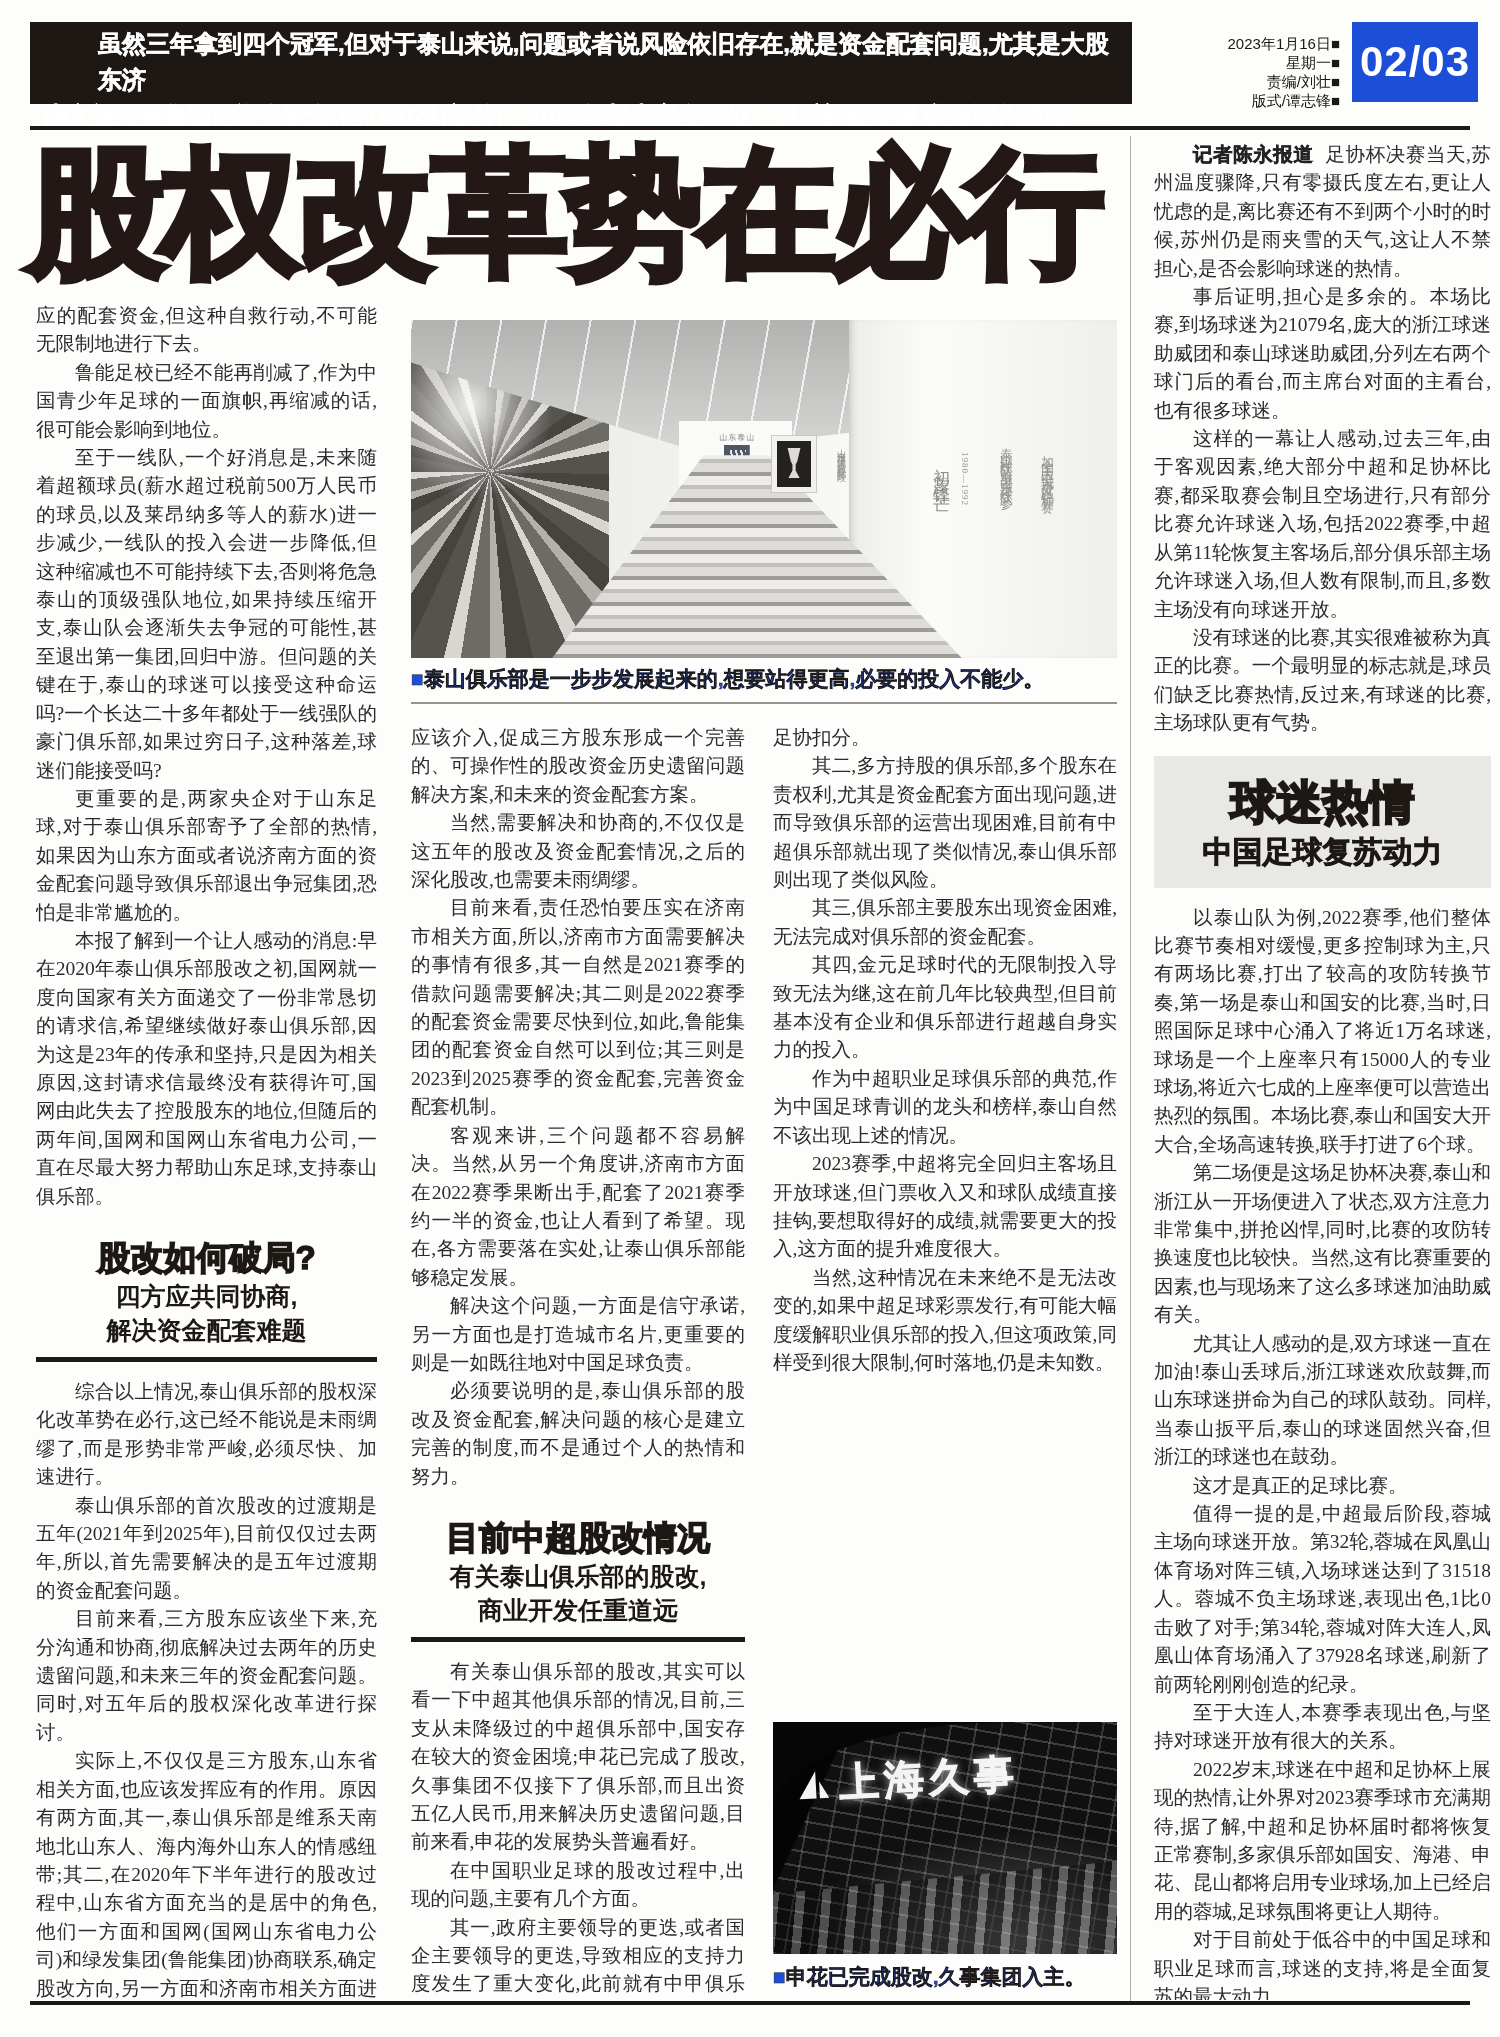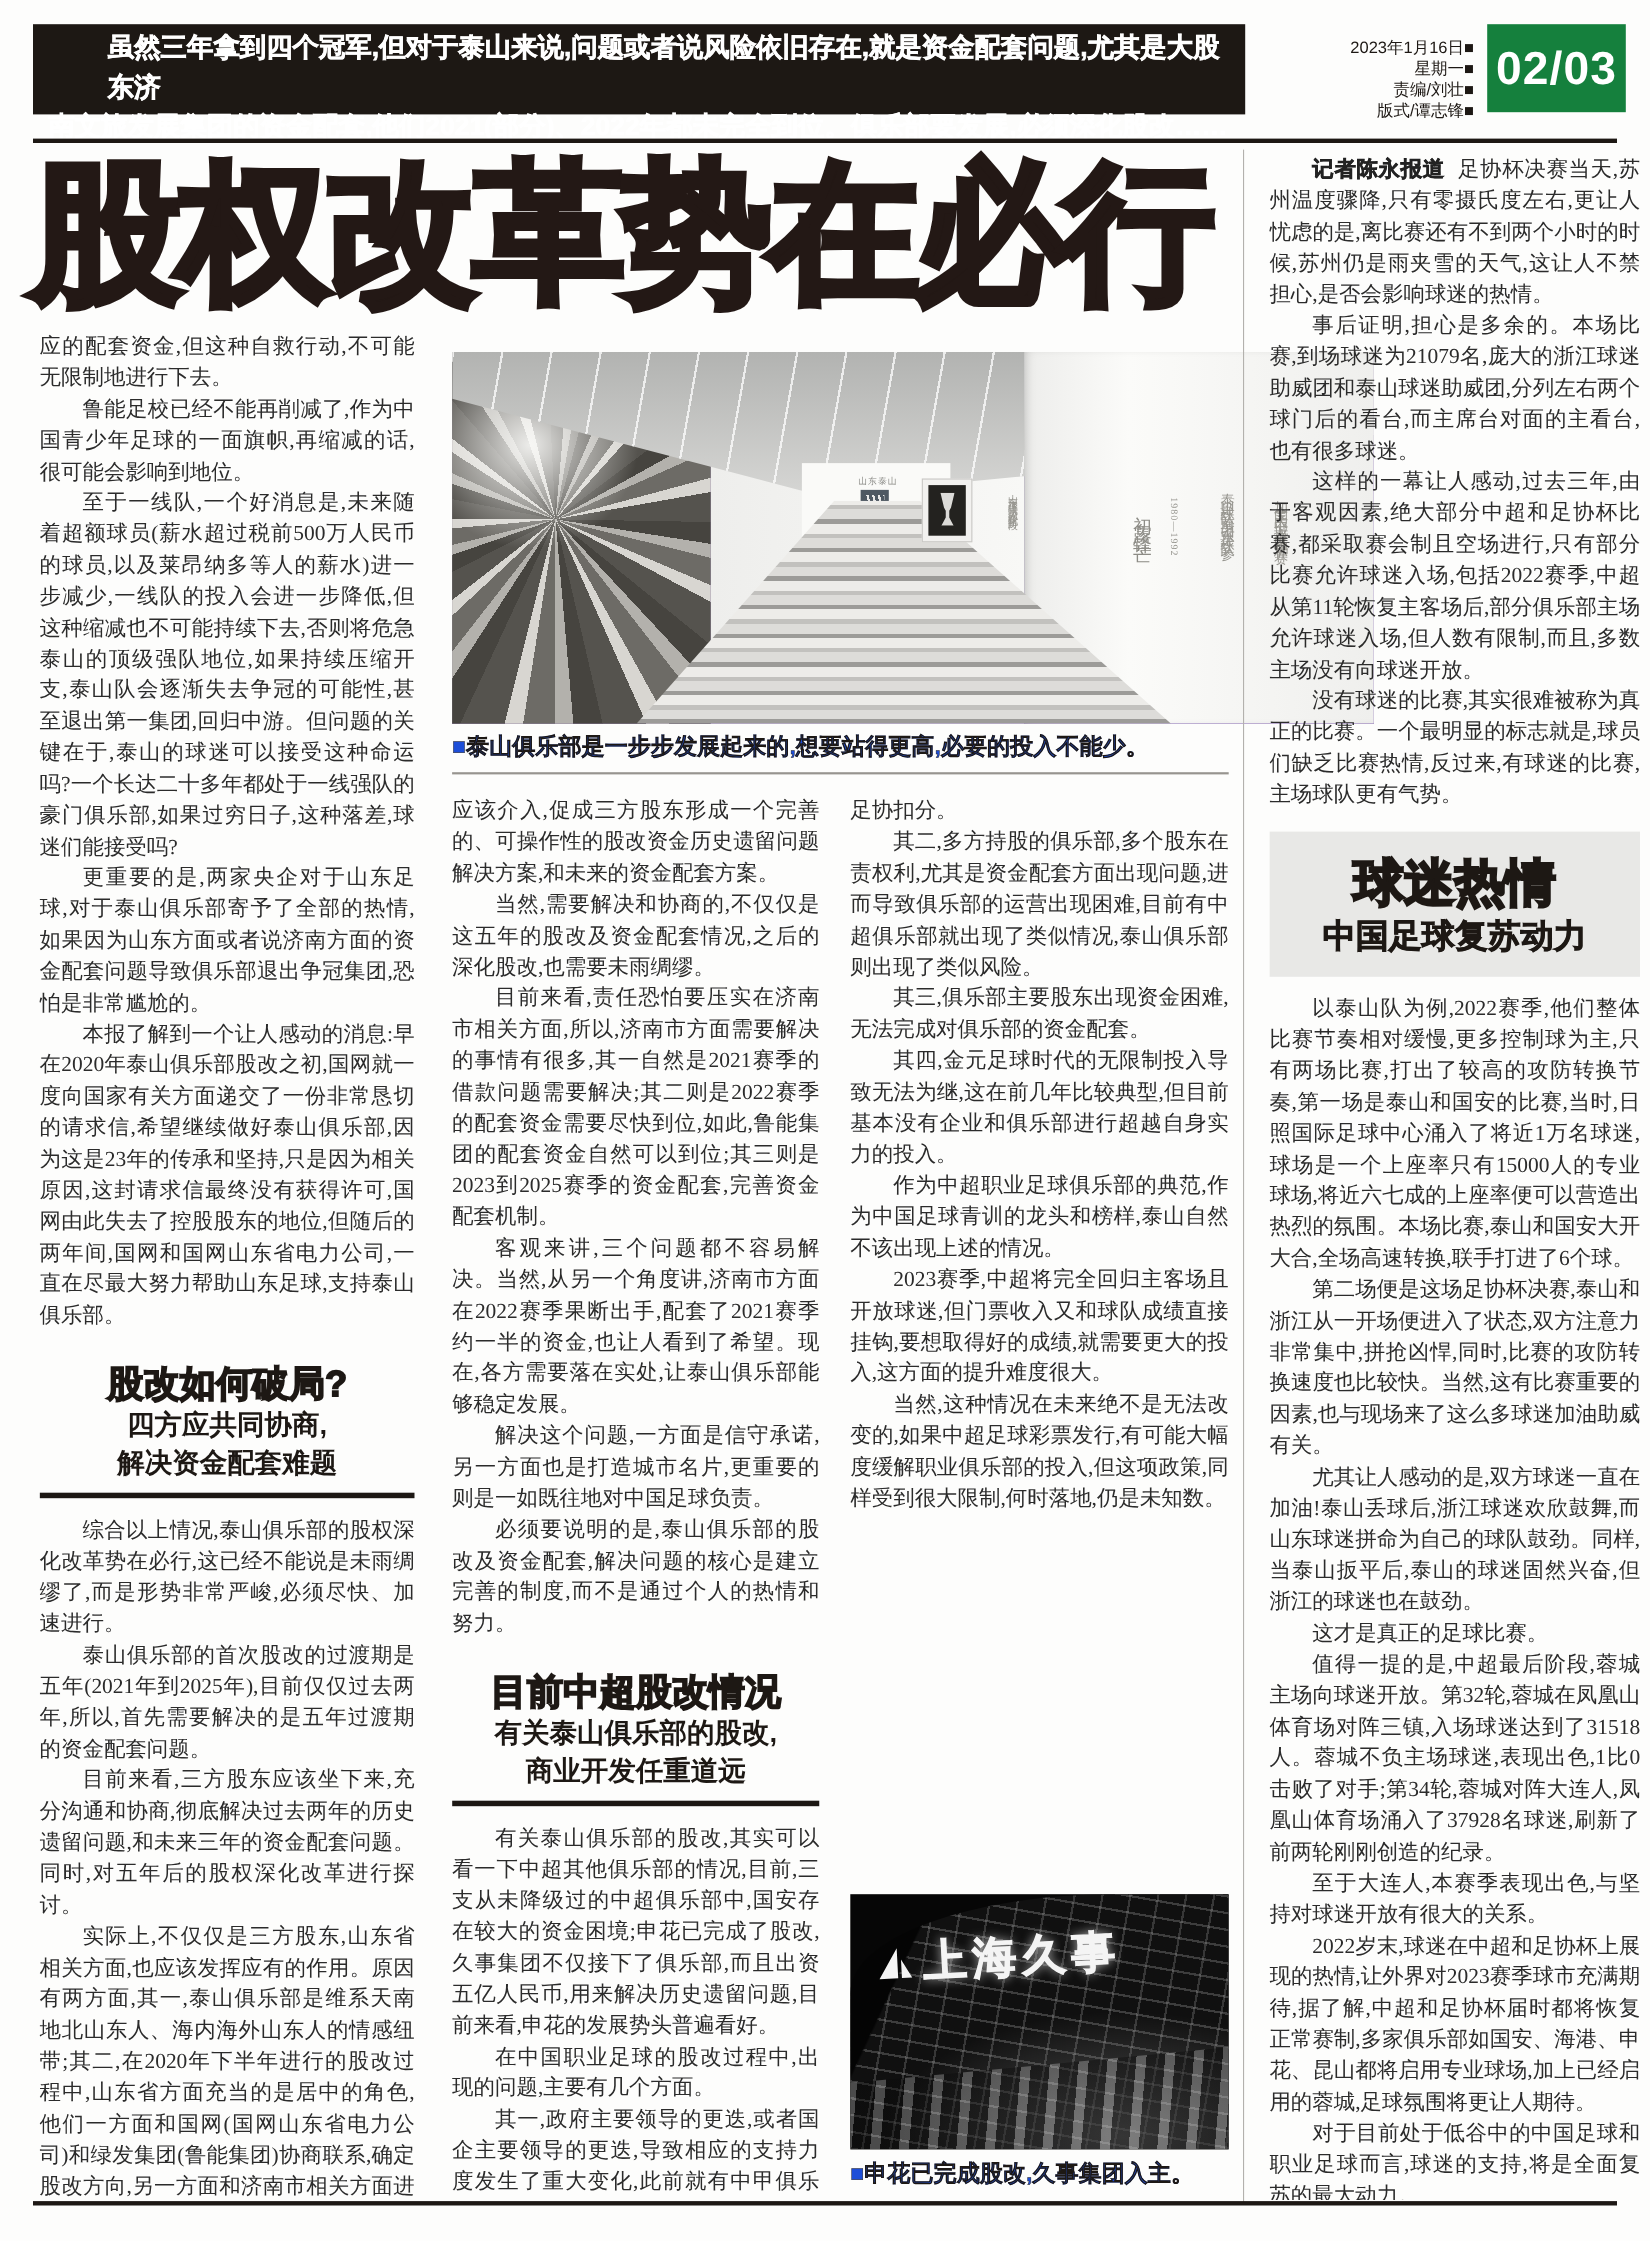--- a/index.html
+++ b/index.html
@@ -5,21 +5,21 @@
   html,body{margin:0;padding:0;background:#ffffff;}
   .page{position:relative;width:1500px;height:2037px;background:#fdfdfc;overflow:hidden;
         font-family:"Liberation Serif","DejaVu Serif",serif;color:#2b2b2b;}
   
   .banner{position:absolute;left:30px;top:22px;width:1102px;height:82px;background:#1d1814;
           color:#ffffff;font-family:"Liberation Sans","DejaVu Sans",sans-serif;font-weight:700;
           -webkit-text-stroke:0.6px #ffffff;font-size:24px;line-height:36px;padding:4px 14px;box-sizing:border-box;}
   .banner-line.l1{padding-left:54px;}
   .dateblock{position:absolute;left:1140px;top:34px;width:200px;text-align:right;
              font-family:"Liberation Sans","DejaVu Sans",sans-serif;font-size:15px;line-height:19px;color:#1d1814;}
-  .pagebox{position:absolute;left:1352px;top:22px;width:126px;height:80px;background:#15803d;color:#fff;
+  .pagebox{position:absolute;left:1352px;top:22px;width:126px;height:80px;background:#1d4ed8;color:#fff;
            font-family:"Liberation Sans","DejaVu Sans",sans-serif;font-weight:700;font-size:42px;line-height:80px;
            text-align:center;letter-spacing:1px;}
   .header-rule{position:absolute;left:30px;top:126px;width:1440px;height:4px;background:#1d1814;}
   
   .headline{position:absolute;left:28px;top:128px;width:1104px;margin:0;
             font-family:"Liberation Sans","DejaVu Sans",sans-serif;font-weight:900;color:#231815;
             -webkit-text-stroke:6px #231815;font-size:138px;line-height:168px;letter-spacing:-4px;white-space:nowrap;}
   
   .col{position:absolute;font-size:19.5px;line-height:28.4px;text-align:justify;overflow:hidden;}
   .col1{left:36px;top:302px;width:341px;height:1699px;}
@@ -44,21 +44,21 @@
   .fan-sub{font-family:"Liberation Sans","DejaVu Sans",sans-serif;font-weight:700;color:#1d1814;
            -webkit-text-stroke:0.8px #1d1814;font-size:30px;line-height:40px;margin-top:4px;}
   
   .caption{position:absolute;font-family:"Liberation Sans","DejaVu Sans",sans-serif;font-weight:700;
            color:#1d4ed8;font-size:21px;line-height:30px;-webkit-text-stroke:0.4px #1d1814;}
   .cap1{left:411px;top:664px;width:706px;border-bottom:2px solid #97948f;padding-bottom:8px;}
   .cap2{left:773px;top:1962px;width:344px;}
   .vsep{position:absolute;left:1130px;top:136px;width:1px;height:1866px;background:#b3b1ad;}
   .bottom-rule{position:absolute;left:30px;top:2001px;width:1440px;height:4px;background:#1d1814;}
   
-  .photo1{position:absolute;left:411px;top:320px;width:838px;height:338px;background:#4c1d95;overflow:hidden;}
+  .photo1{position:absolute;left:411px;top:320px;width:706px;height:338px;background:#000000;overflow:hidden;}
   .ph-mural{position:absolute;left:0;top:0;width:28%;height:100%;
             background:
              radial-gradient(60% 40% at 30% 25%,rgba(250,250,248,.9),rgba(250,250,248,0) 70%),
              repeating-conic-gradient(from 15deg at 40% 45%,#46443f 0 8deg,#b3b1ac 8deg 13deg,#6d6b66 13deg 22deg,#d8d6d1 22deg 27deg,#55534e 27deg 38deg),
              #a5a39e;}
   .ph-midwall{position:absolute;left:28%;top:0;width:34%;height:100%;
               background:linear-gradient(to right,#eeeeec,#f8f8f6);}
   .ph-ceiling{position:absolute;left:0;top:0;width:100%;height:42%;
               background:
                repeating-linear-gradient(100deg,rgba(255,255,255,.75) 0 2px,rgba(255,255,255,0) 2px 44px),

